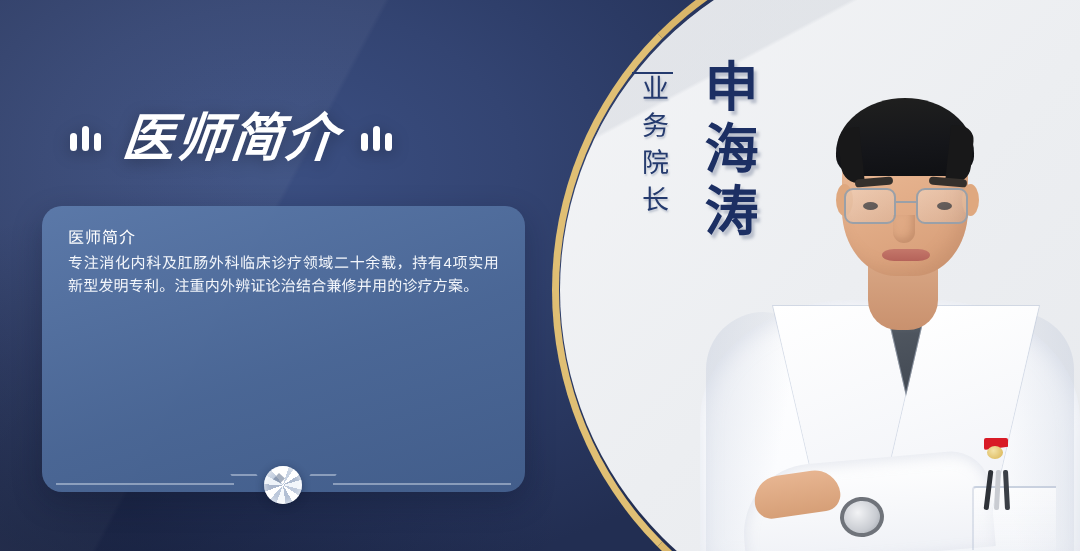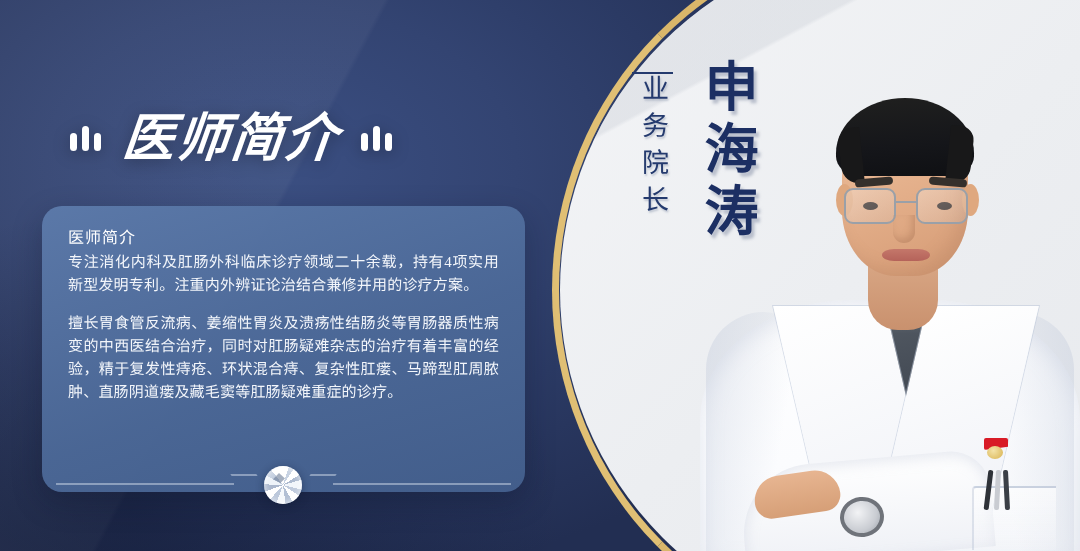--- a/index.html
+++ b/index.html
@@ -297,21 +297,21 @@
     box-shadow:0 10px 30px rgba(10,18,40,.28);
     padding:18px 26px 0 26px;
     overflow:hidden;
   }
   .card h3{
     font-size:16px; font-weight:400; color:#ffffff;
     letter-spacing:1px; margin-bottom:3px;
   }
   .card p{
     font-size:15px; line-height:1.55; color:#f3f6fb;
-    letter-spacing:.2px; text-align:justify;font-family:Liberation Serif, serif;
+    letter-spacing:.2px; text-align:justify;
   }
   .card .gap{ height:14px; }
 
   
   .notch{
     position:absolute; left:42px; top:474px; width:483px; height:22px;
     pointer-events:none;
   }
   .notch .seg{
     position:absolute; top:9px; height:2px;
@@ -413,21 +413,20 @@
       <b></b>
       <b></b>
       <b></b>
     </span>
   </div>
 
   <div class="card">
     <h3>医师简介</h3>
     <p>专注消化内科及肛肠外科临床诊疗领域二十余载，持有4项实用新型发明专利。注重内外辨证论治结合兼修并用的诊疗方案。</p>
     <div class="gap"></div>
-    <p>擅长胃食管反流病、姜缩性胃炎及溃疡性结肠炎等胃肠器质性病变的中西医结合治疗，同时对肛肠疑难杂志的治疗有着丰富的经验，精于复发性痔疮、环状混合痔、复杂性肛瘘、马蹄型肛周脓肿、直肠阴道瘘及藏毛窦等肛肠疑难重症的诊疗。</p>
   </div>
 
   <div class="notch">
     <span class="seg l"></span>
     <span class="cut l"></span>
     <span class="cut r"></span>
     <span class="seg r"></span>
   </div>
   <div class="gem"></div>
 

